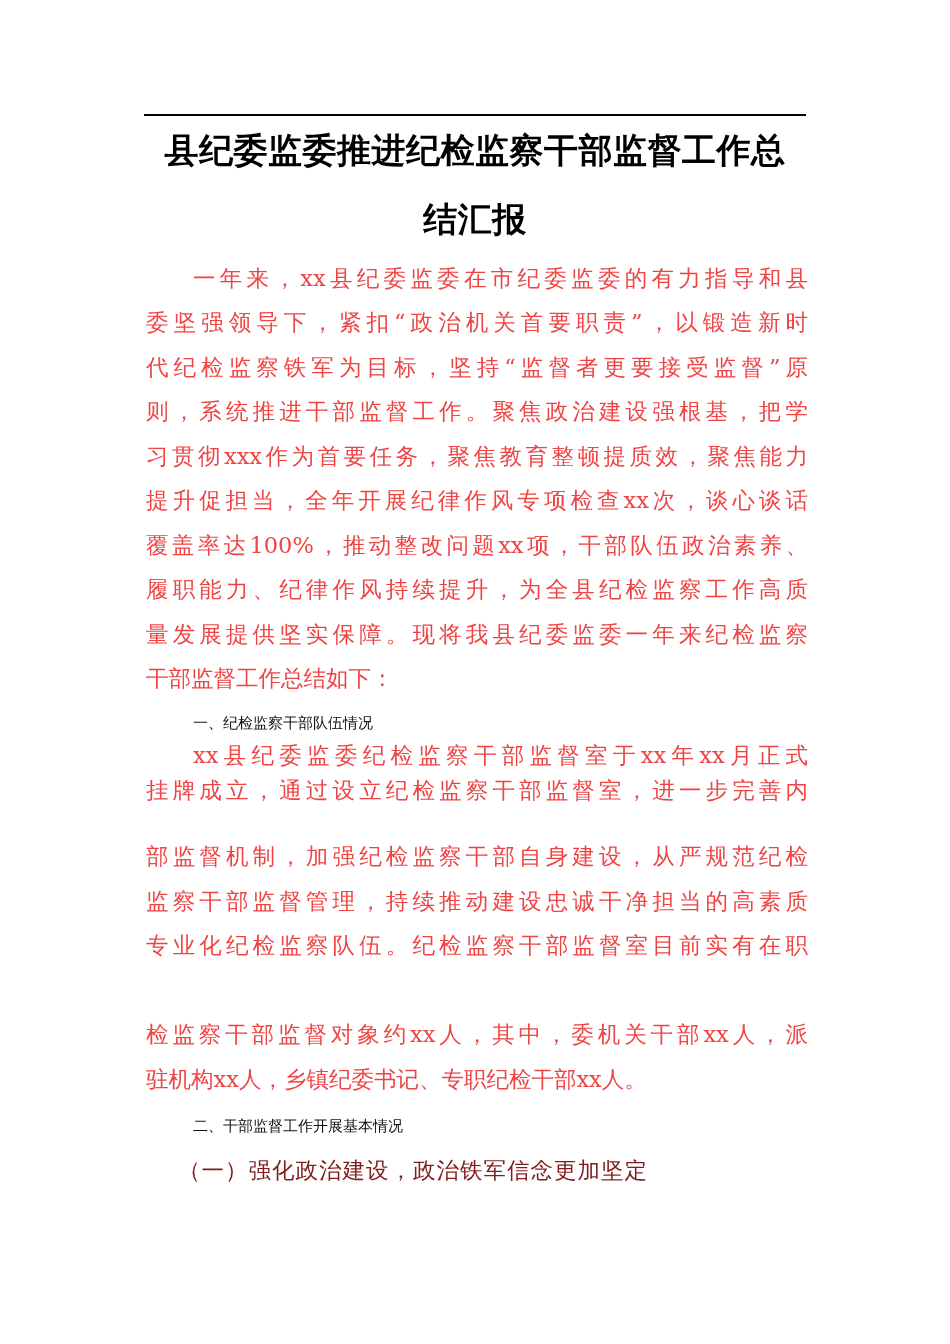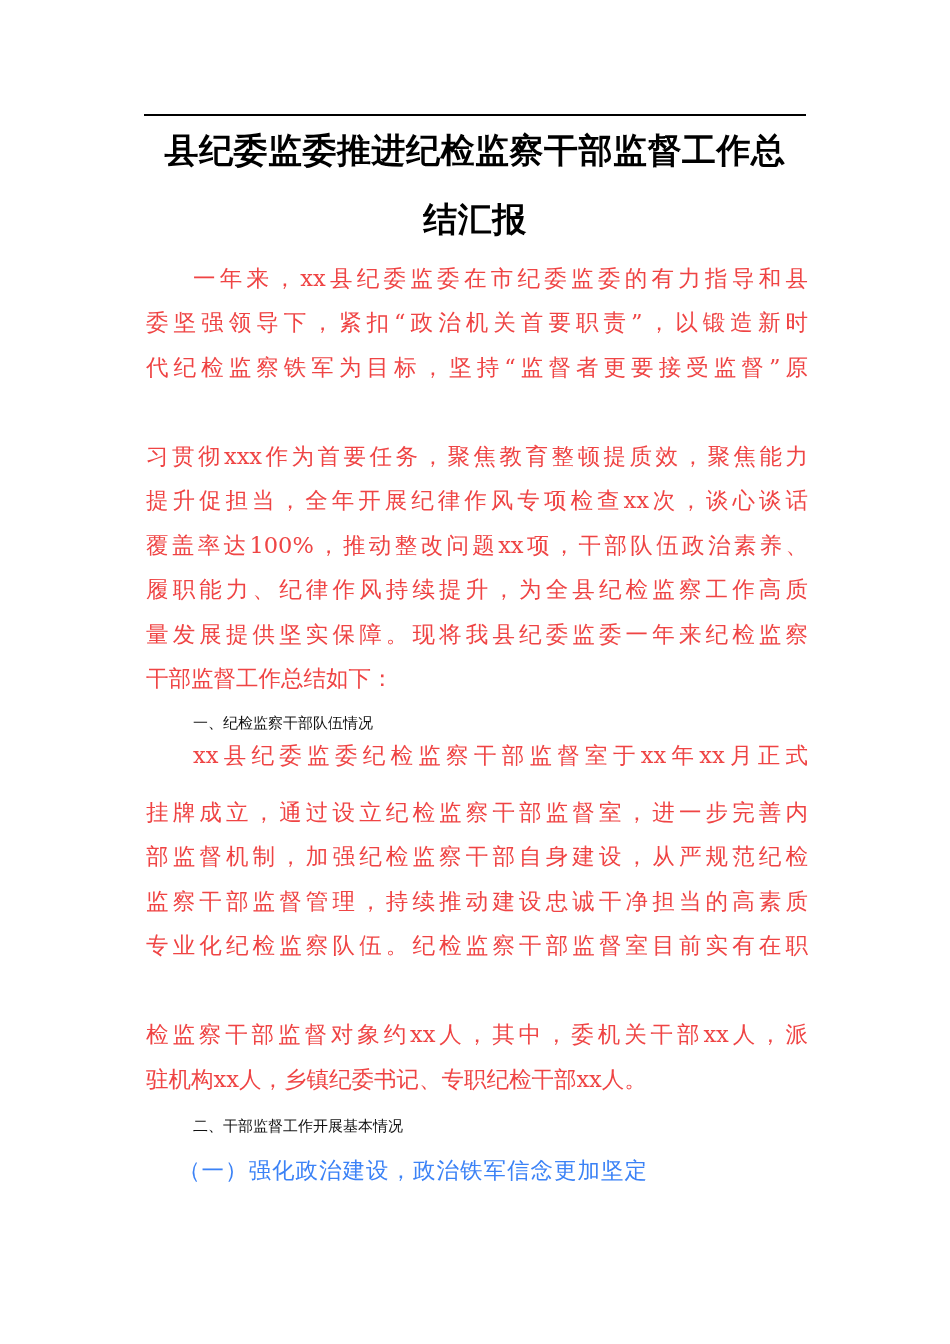--- a/index.html
+++ b/index.html
@@ -10,45 +10,46 @@
            font-family: "DejaVu Serif", "Liberation Serif", serif; font-weight: bold;
            font-size: 34px; color: #000; line-height: 40px; white-space: nowrap; letter-spacing: 0.5px; }
   .line { position: absolute; left: 146px; width: 662px; font-family: "DejaVu Serif", "Liberation Serif", serif;
           font-size: 22.5px; line-height: 30px; color: #ef4444; white-space: nowrap;
           text-align: justify; text-align-last: justify; }
   .line.last { text-align-last: left; }
   .line.indent { left: 193px; width: 615px; }
   .heading { position: absolute; left: 193px; font-family: "DejaVu Sans", "Liberation Sans", sans-serif;
              font-size: 15px; line-height: 30px; color: #111; white-space: nowrap; }
   .subheading { position: absolute; left: 193px; font-family: "DejaVu Serif", "Liberation Serif", serif;
-                font-size: 22.5px; line-height: 30px; color: #3b82f6; white-space: nowrap; letter-spacing: 1px; }
+                font-size: 22.5px; line-height: 30px; color: #7f1d1d; white-space: nowrap; letter-spacing: 1px; }
 </style>
 </head>
 <body>
 
 <div class="page">
   <div class="rule"></div>
 
   <div class="title" style="top:130px;">县纪委监委推进纪检监察干部监督工作总</div>
   <div class="title" style="top:199px;">结汇报</div>
 
   <div class="line indent" style="top:263px;">一年来，xx县纪委监委在市纪委监委的有力指导和县</div>
   <div class="line" style="top:307px;">委坚强领导下，紧扣“政治机关首要职责”，以锻造新时</div>
   <div class="line" style="top:352px;">代纪检监察铁军为目标，坚持“监督者更要接受监督”原</div>
+  <div class="line" style="top:396px;">则，系统推进干部监督工作。聚焦政治建设强根基，把学</div>
   <div class="line" style="top:441px;">习贯彻xxx作为首要任务，聚焦教育整顿提质效，聚焦能力</div>
   <div class="line" style="top:485px;">提升促担当，全年开展纪律作风专项检查xx次，谈心谈话</div>
   <div class="line" style="top:530px;">覆盖率达100%，推动整改问题xx项，干部队伍政治素养、</div>
   <div class="line" style="top:574px;">履职能力、纪律作风持续提升，为全县纪检监察工作高质</div>
   <div class="line" style="top:619px;">量发展提供坚实保障。现将我县纪委监委一年来纪检监察</div>
   <div class="line last" style="top:663px;">干部监督工作总结如下：</div>
 
   <div class="heading" style="top:708px;">一、纪检监察干部队伍情况</div>
 
   <div class="line indent" style="top:740px;">xx县纪委监委纪检监察干部监督室于xx年xx月正式</div>
-  <div class="line" style="top:797px;">挂牌成立，通过设立纪检监察干部监督室，进一步完善内</div>
+  <div class="line" style="top:775px;">挂牌成立，通过设立纪检监察干部监督室，进一步完善内</div>
   <div class="line" style="top:841px;">部监督机制，加强纪检监察干部自身建设，从严规范纪检</div>
   <div class="line" style="top:886px;">监察干部监督管理，持续推动建设忠诚干净担当的高素质</div>
   <div class="line" style="top:930px;">专业化纪检监察队伍。纪检监察干部监督室目前实有在职</div>
   <div class="line" style="top:1019px;">检监察干部监督对象约xx人，其中，委机关干部xx人，派</div>
   <div class="line last" style="top:1064px;">驻机构xx人，乡镇纪委书记、专职纪检干部xx人。</div>
 
   <div class="heading" style="top:1111px;font-family:Liberation Serif, serif;">二、干部监督工作开展基本情况</div>
   <div class="subheading" style="top:1155px;left:178px;">（一）强化政治建设，政治铁军信念更加坚定</div>
 </div>
 

